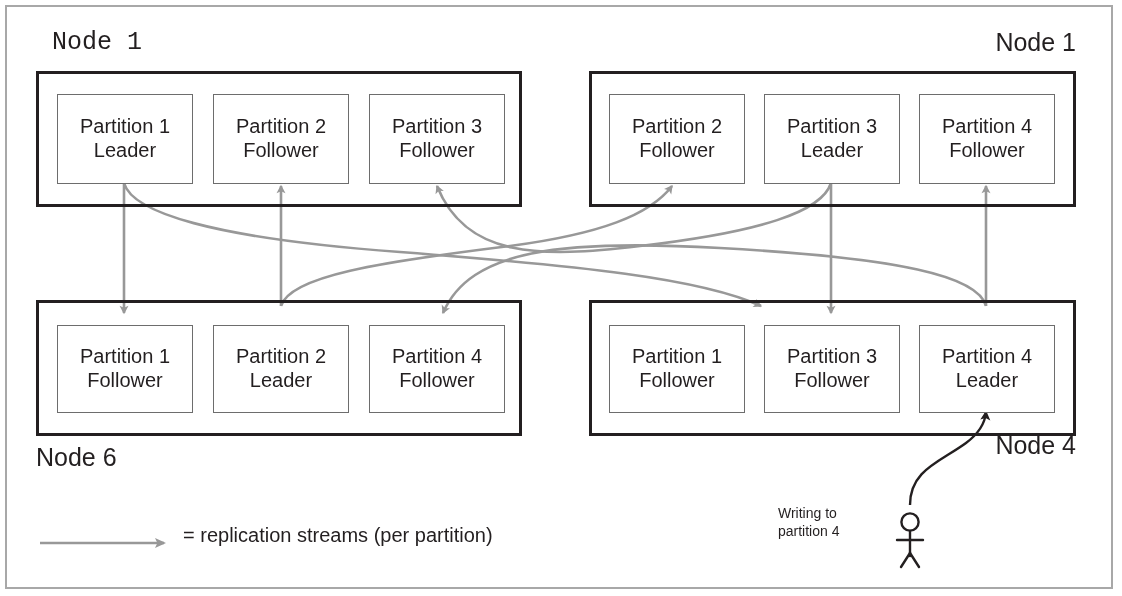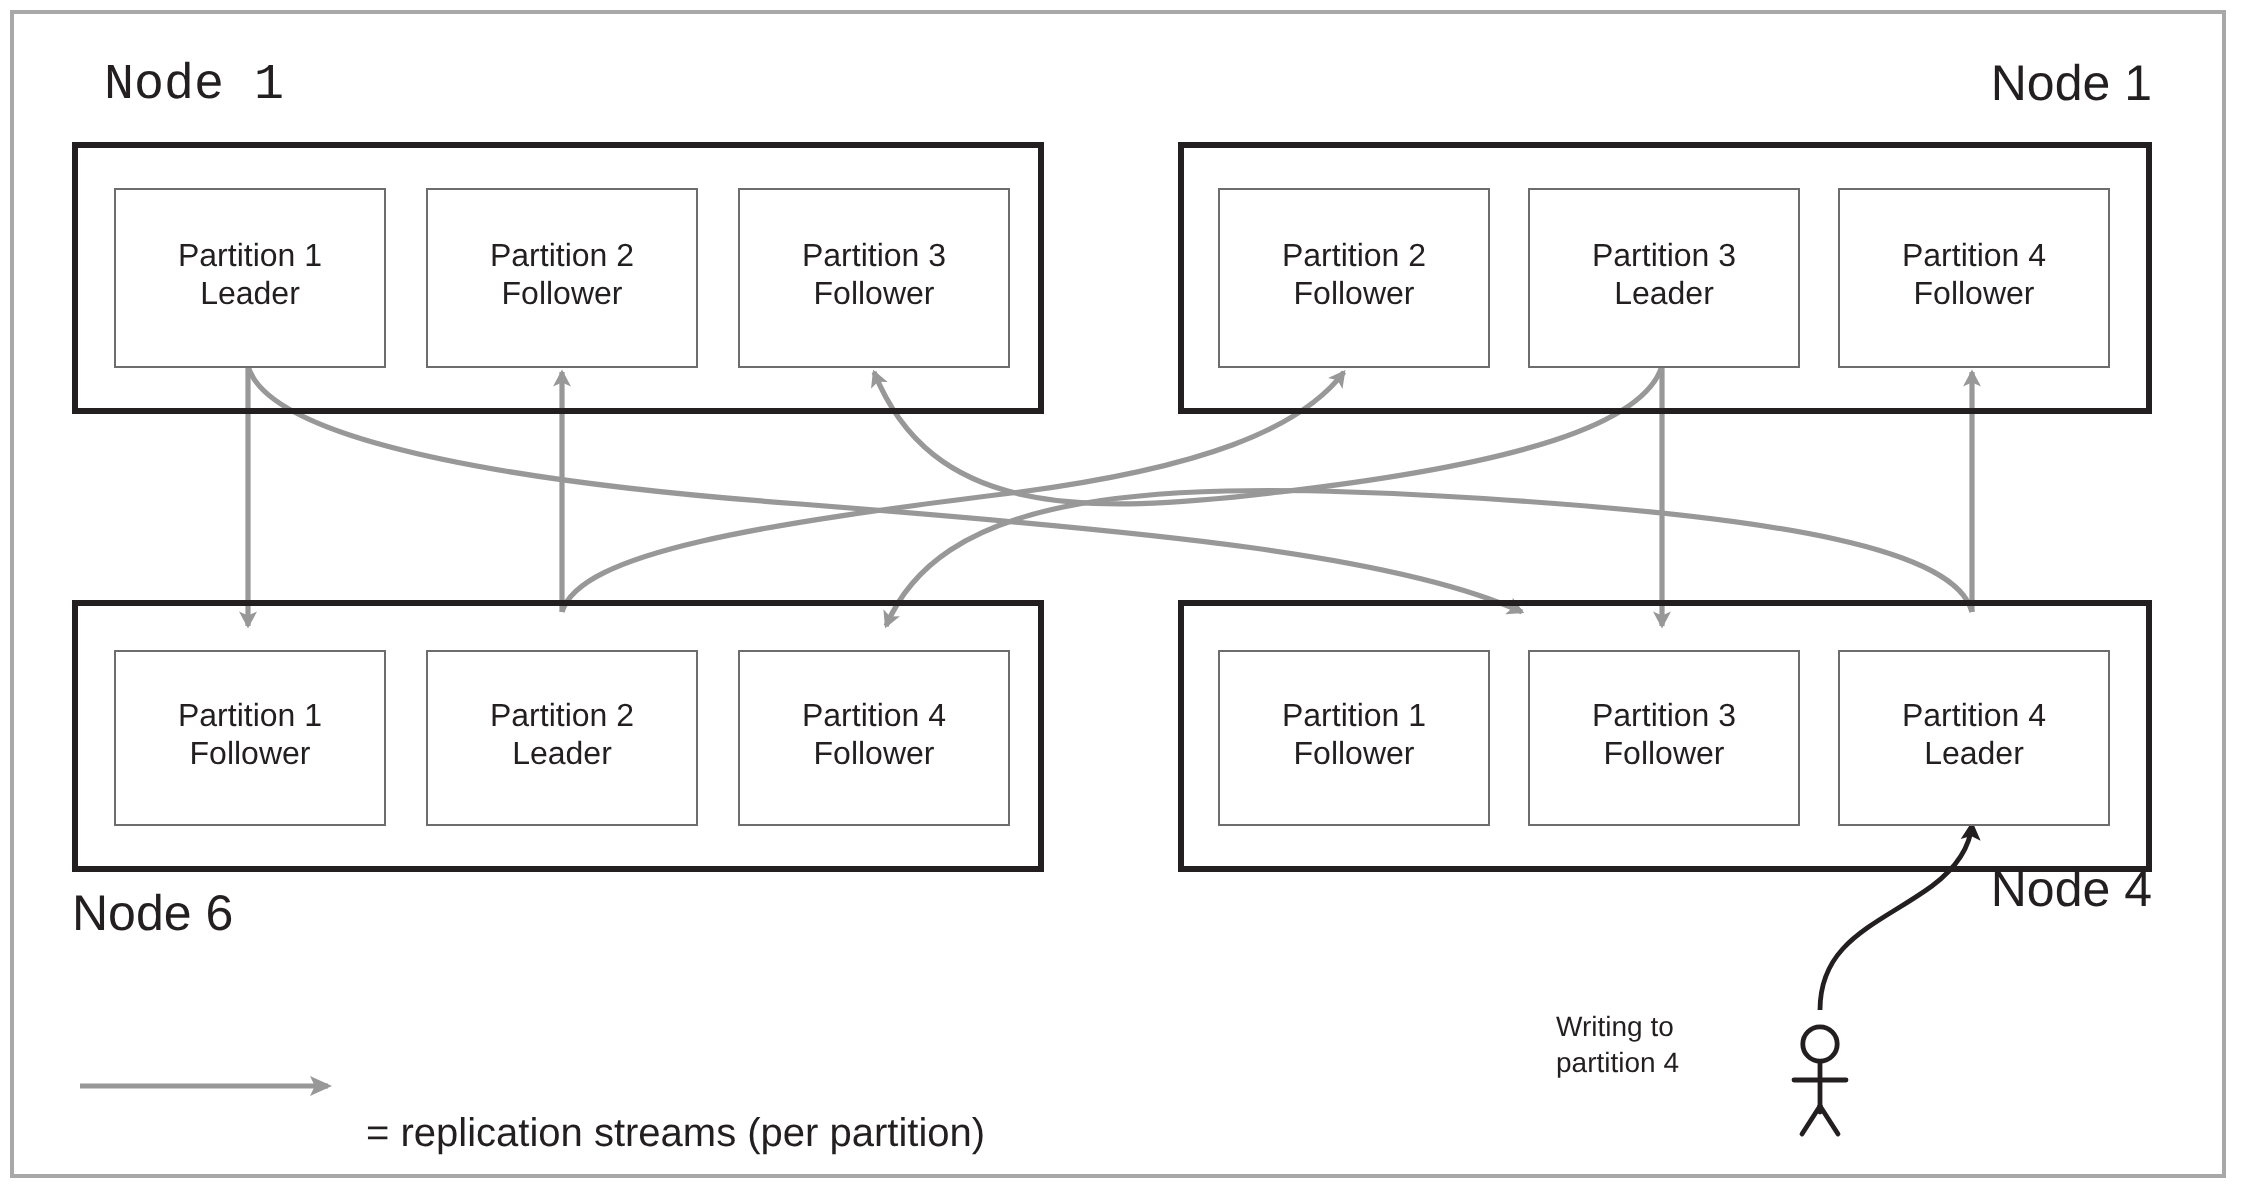--- a/index.html
+++ b/index.html
@@ -4,22 +4,22 @@
 <style>
   html,body{margin:0;padding:0;background:#ffffff;}
   body{width:1122px;height:596px;font-family:"Liberation Sans","DejaVu Sans",sans-serif;}
   #diagram{position:relative;width:1122px;height:596px;overflow:hidden;background:#fff;}
   #outer-frame{position:absolute;left:5px;top:5px;width:1108px;height:584px;border:2px solid #a8a8a8;box-sizing:border-box;background:#fff;}
   svg#wires{position:absolute;left:0;top:0;width:1122px;height:596px;pointer-events:none;}
   .node-box{position:absolute;border:3px solid #231f20;box-sizing:border-box;background:transparent;}
   .node-label{position:absolute;font-size:25px;color:#231f20;white-space:nowrap;letter-spacing:0px;}
   .part-box{position:absolute;border:1.5px solid #6d6d6d;box-sizing:border-box;background:#fff;
             display:flex;flex-direction:column;align-items:center;justify-content:center;line-height:1.18;}
-  .part-box span{display:block;font-size:16px;color:#231f20;white-space:nowrap;}
-  #legend-text{position:absolute;left:183px;top:556px;font-size:20px;color:#231f20;white-space:nowrap;}
+  .part-box span{display:block;font-size:20px;color:#231f20;white-space:nowrap;}
+  #legend-text{position:absolute;left:183px;top:524px;font-size:20px;color:#231f20;white-space:nowrap;}
   #client-label{position:absolute;left:778px;top:505px;font-size:14px;color:#231f20;line-height:1.25;text-align:left;}
   #client-label span{display:block;white-space:nowrap;}
 </style>
 </head>
 <body>
 
 <div id="diagram">
 
   <div id="outer-frame"></div>
 

